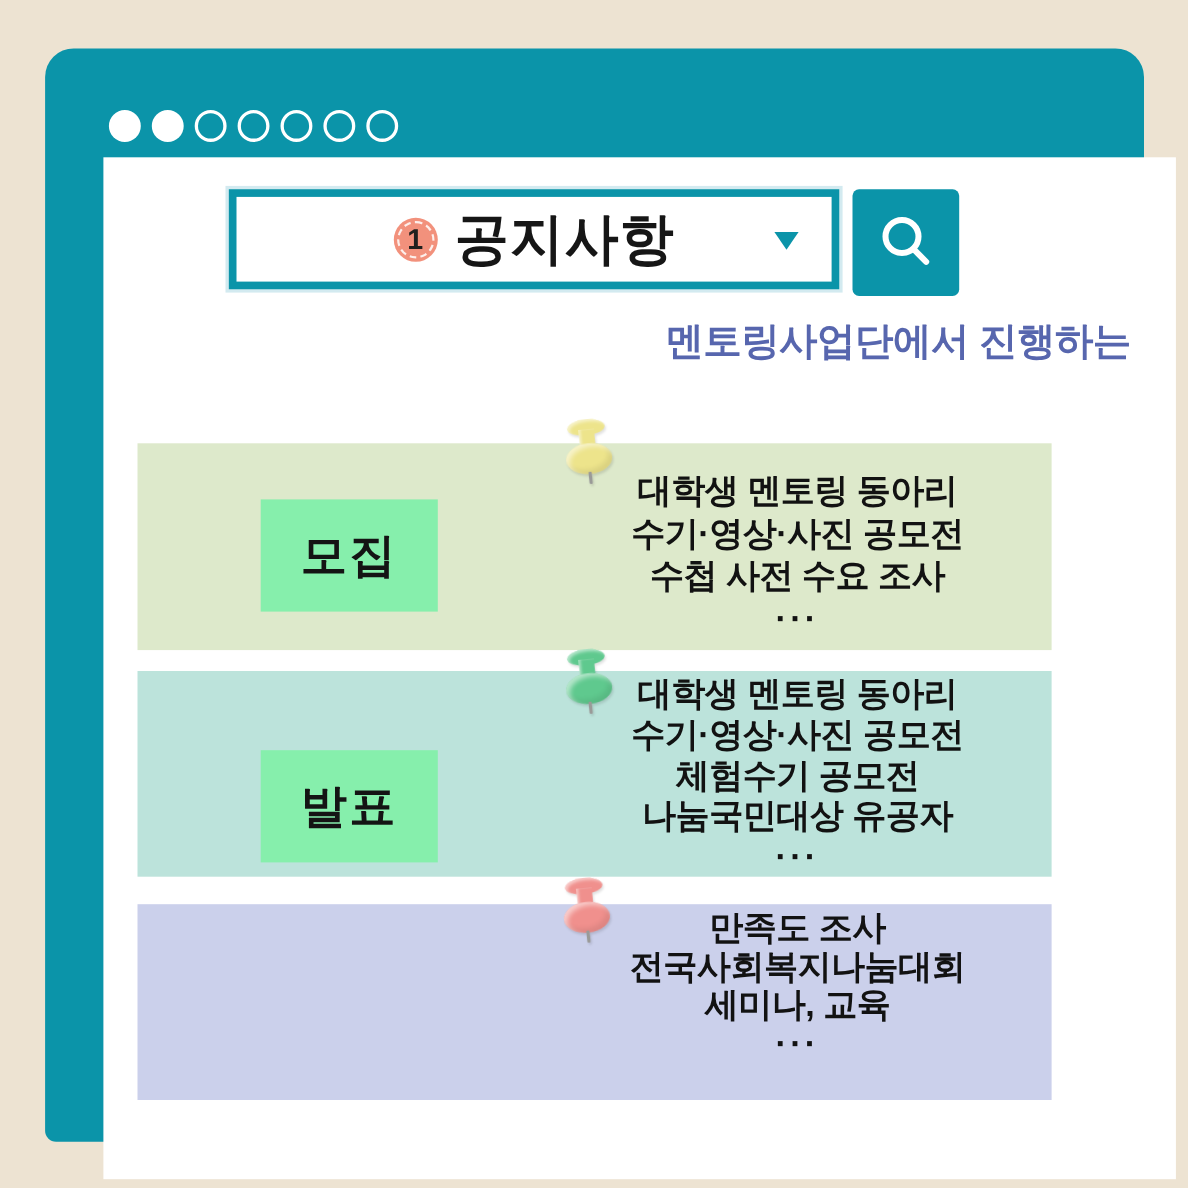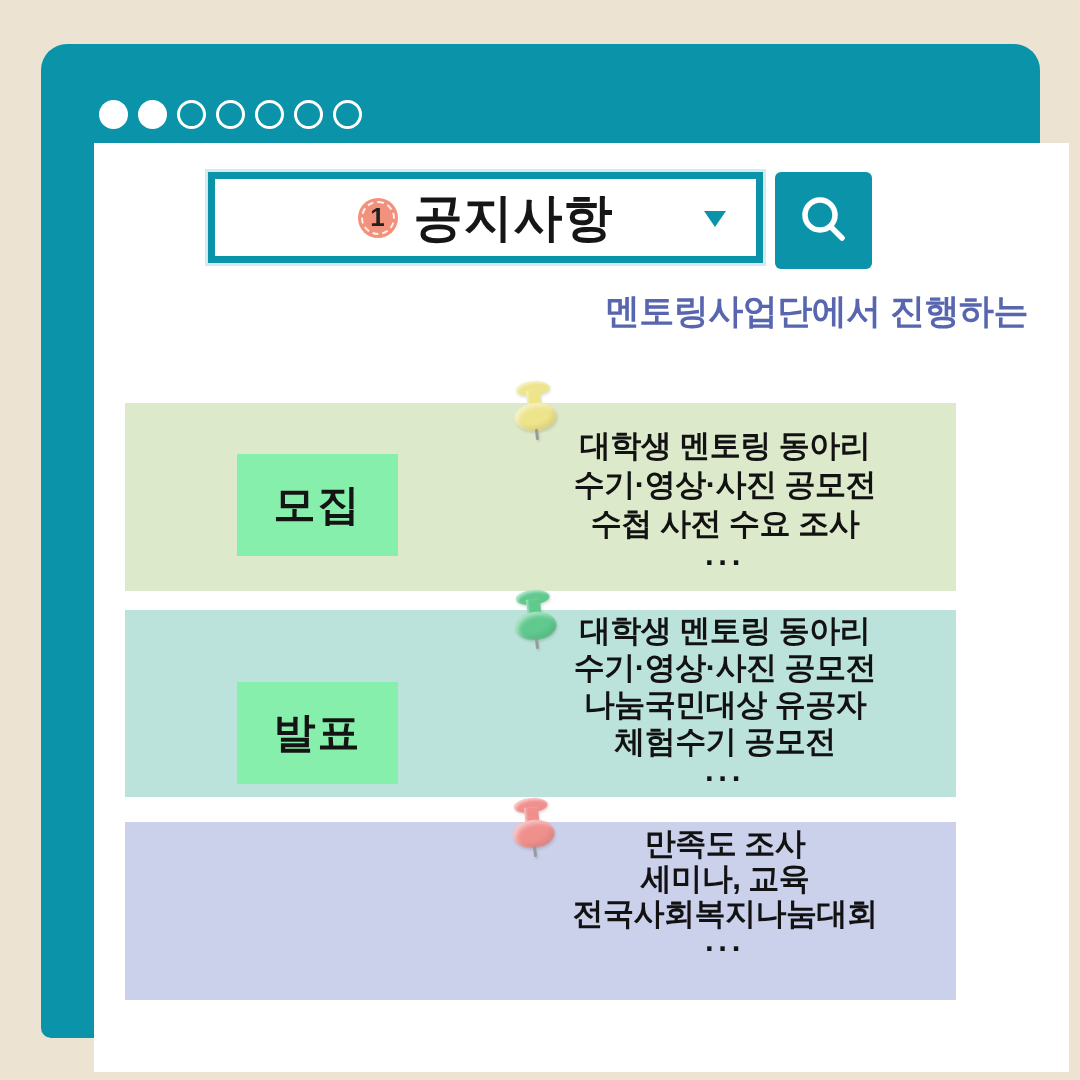--- a/index.html
+++ b/index.html
@@ -117,36 +117,36 @@
     <div class="needle"></div>
   </div>
 
   <div class="section" style="top: 610px; height: 187px; background: rgb(188, 227, 219);"></div>
   <div class="label-box" style="left:237px; top:660px;margin-top:22px;">
     <span>발표</span>
   </div>
   <div class="list" style="left:535px; top:612px; line-height:37px;">
     <div>대학생 멘토링 동아리</div>
     <div>수기·영상·사진 공모전</div>
+    <div>체험수기 공모전</div>
     <div>나눔국민대상 유공자</div>
-    <div>체험수기 공모전</div>
     <div class="ellipsis">···</div>
   </div>
   <div class="pin" style="left:514px; top:590px;">
     <div class="cap" style="background: rgb(95, 201, 142);"></div>
     <div class="neck" style="background: rgb(95, 201, 142);"></div>
     <div class="base" style="background: rgb(95, 201, 142);"></div>
     <div class="needle"></div>
   </div>
 
   <div class="section" style="top: 822px; height: 178px; background: rgb(203, 208, 235);"></div>
   <div class="list" style="left:535px; top:826px; line-height:35px;">
     <div>만족도 조사</div>
+    <div>전국사회복지나눔대회</div>
     <div>세미나, 교육</div>
-    <div>전국사회복지나눔대회</div>
     <div class="ellipsis">···</div>
   </div>
   <div class="pin" style="left:512px; top:798px;">
     <div class="cap" style="background: rgb(240, 144, 141);"></div>
     <div class="neck" style="background: rgb(240, 144, 141);"></div>
     <div class="base" style="background: rgb(240, 144, 141);"></div>
     <div class="needle"></div>
   </div>
 
 </div>

